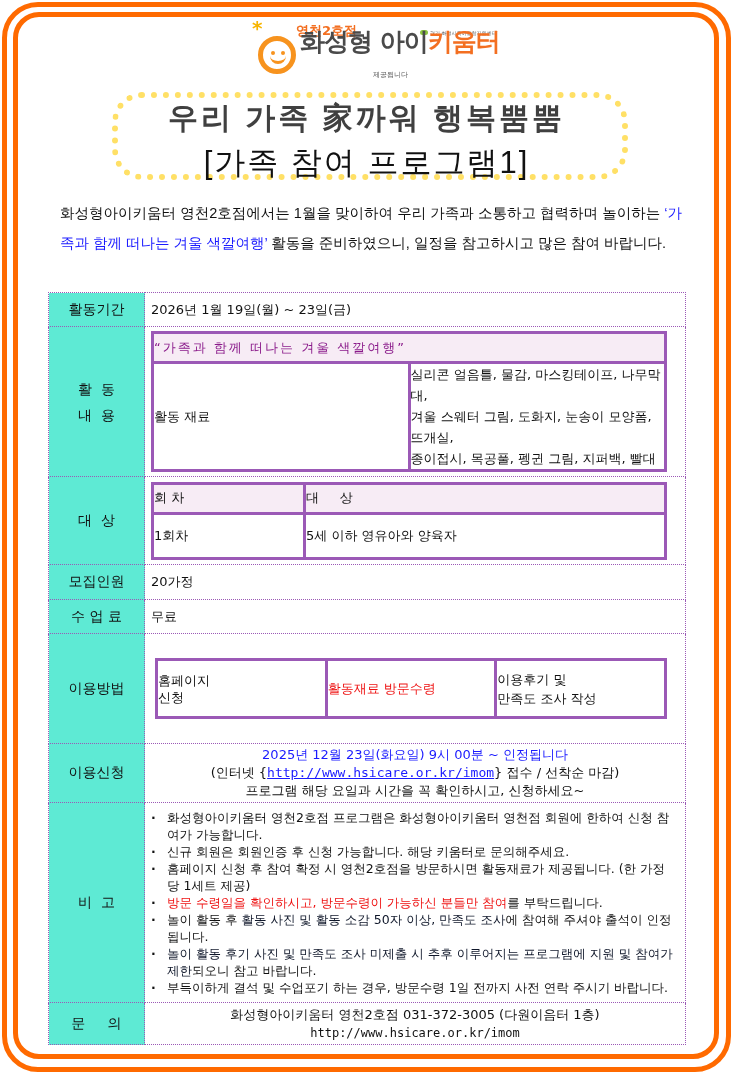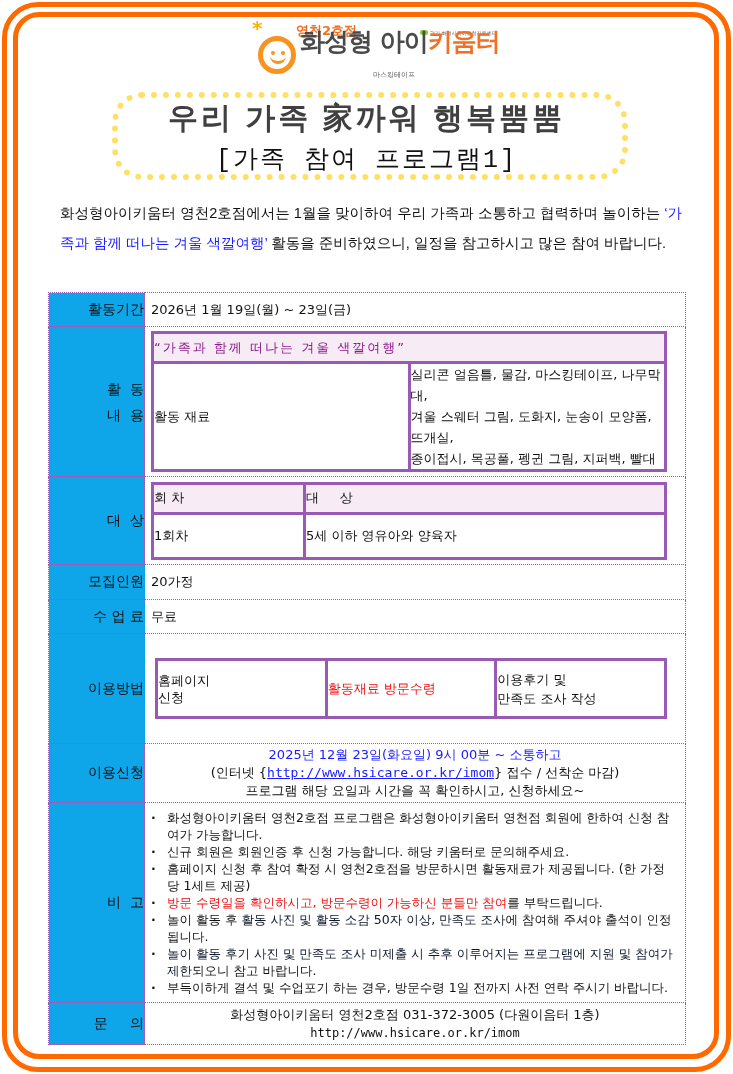--- a/index.html
+++ b/index.html
@@ -40,40 +40,40 @@
       position: absolute; left: 112px; top: 92px; width: 516px; height: 88px;
       border: 6px dotted #ffe066; border-radius: 30px;
     }
     .title-main {
       position: absolute; left: 0; right: 0; top: 98px; text-align: center;
       color: #404040; font-size: 30px; font-weight: bold; letter-spacing: 3px;
       font-family: "Liberation Sans", "DejaVu Sans", sans-serif;
     }
     .title-sub {
       position: absolute; left: 0; right: 0; top: 142px; text-align: center;
-      color: #111; font-size: 25px; letter-spacing: 2px;
-      font-family: Liberation Mono, monospace;
+      color: #111; font-size: 31px; letter-spacing: 2px;
+      font-family: Liberation Sans, sans-serif;
     }
 
     
     .intro {
       position: absolute; left: 60px; top: 198px; width: 622px;
       font-size: 14.5px; line-height: 30px; color: #111; text-align: justify;
       font-family: "Liberation Sans", "DejaVu Sans", sans-serif;
     }
     .intro .hl { color: #1a1aff; }
 
     
     .main-table {
       position: absolute; left: 48px; top: 292px; width: 638px;
       border-collapse: collapse; table-layout: fixed;
       font-family: "DejaVu Sans", "Liberation Sans", sans-serif;
     }
     .main-table > tbody > tr > td { border: 1px dotted #9b59b6; font-size: 13px; vertical-align: middle; }
-    .main-table td.label { width: 96px; background: #0ea5e9; text-align: right; font-size: 14px; }
+    .main-table td.label { width: 96px; background: #5eead4; text-align: center; font-size: 14px; }
     .main-table td.val { padding: 0 6px; }
 
     .inner-table { width: 516px; border-collapse: collapse; margin: 0 0 0 6px; table-layout: fixed; }
     .inner-table td { border: 3px solid #9b59b6; text-align: left; font-size: 13px; }
     .inner-table .head { background: #f7ecf5; }
     .red { color: #ee1111; }
     .blue { color: #0f172a; }
     .link { color: #1a1aff; text-decoration: underline; font-family: "DejaVu Sans Mono", "Liberation Mono", monospace; }
 
     .notes { list-style: none; padding: 2px 0 2px 4px; font-size: 12.5px; line-height: 17px; }
@@ -94,21 +94,21 @@
 <div class="logo">
   <span class="logo-star">*</span>
   <div class="logo-face">
     <span class="eye l"></span>
       <span class="eye r"></span>
       <span class="smile"></span>
   </div>
   <span class="logo-branch">영천2호점</span>
   <span class="logo-org"><span class="dot"></span><span>경기 화성시육아종합지원센터</span></span>
   <span class="logo-main"><span>화성형 아이</span><span class="accent">키움터</span></span>
-  <span class="logo-sub">마스킹테이프</span>
+  <span class="logo-sub">제공됩니다</span>
 </div>
 
 <div class="title-box"></div>
 <div class="title-main">우리 가족 家까워 행복뿜뿜</div>
 <div class="title-sub">[가족 참여 프로그램1]</div>
 
 <p class="intro"><span>화성형아이키움터 영천2호점에서는 1월을 맞이하여 우리 가족과 소통하고 협력하며 놀이하는 </span><span class="hl">‘가족과 함께 떠나는 겨울 색깔여행’</span><span> 활동을 준비하였으니, 일정을 참고하시고 많은 참여 바랍니다.</span></p>
 
 <table class="main-table">
   <tbody>
@@ -177,21 +177,21 @@
                   <div>만족도 조사 작성</div>
                 </td>
           </tr>
         </tbody>
           </table>
       </td>
     </tr>
     <tr style="height:58px">
       <td class="label">이용신청</td>
       <td class="apply">
-        <div class="date">2025년 12월 23일(화요일) 9시 00분 ~ 소통하고</div>
+        <div class="date">2025년 12월 23일(화요일) 9시 00분 ~ 인정됩니다</div>
         <div><span>(인터넷 {</span><a class="link">http://www.hsicare.or.kr/imom</a><span>} 접수 / 선착순 마감)</span></div>
         <div>프로그램 해당 요일과 시간을 꼭 확인하시고, 신청하세요~</div>
       </td>
     </tr>
     <tr style="height:200px">
       <td class="label" style="white-space:pre">비  고</td>
       <td style="padding:0 8px 0 0">
         <ul class="notes">
           <li>화성형아이키움터 영천2호점 프로그램은 화성형아이키움터 영천점 회원에 한하여 신청 참여가 가능합니다.</li>
           <li>신규 회원은 회원인증 후 신청 가능합니다. 해당 키움터로 문의해주세요.</li>

